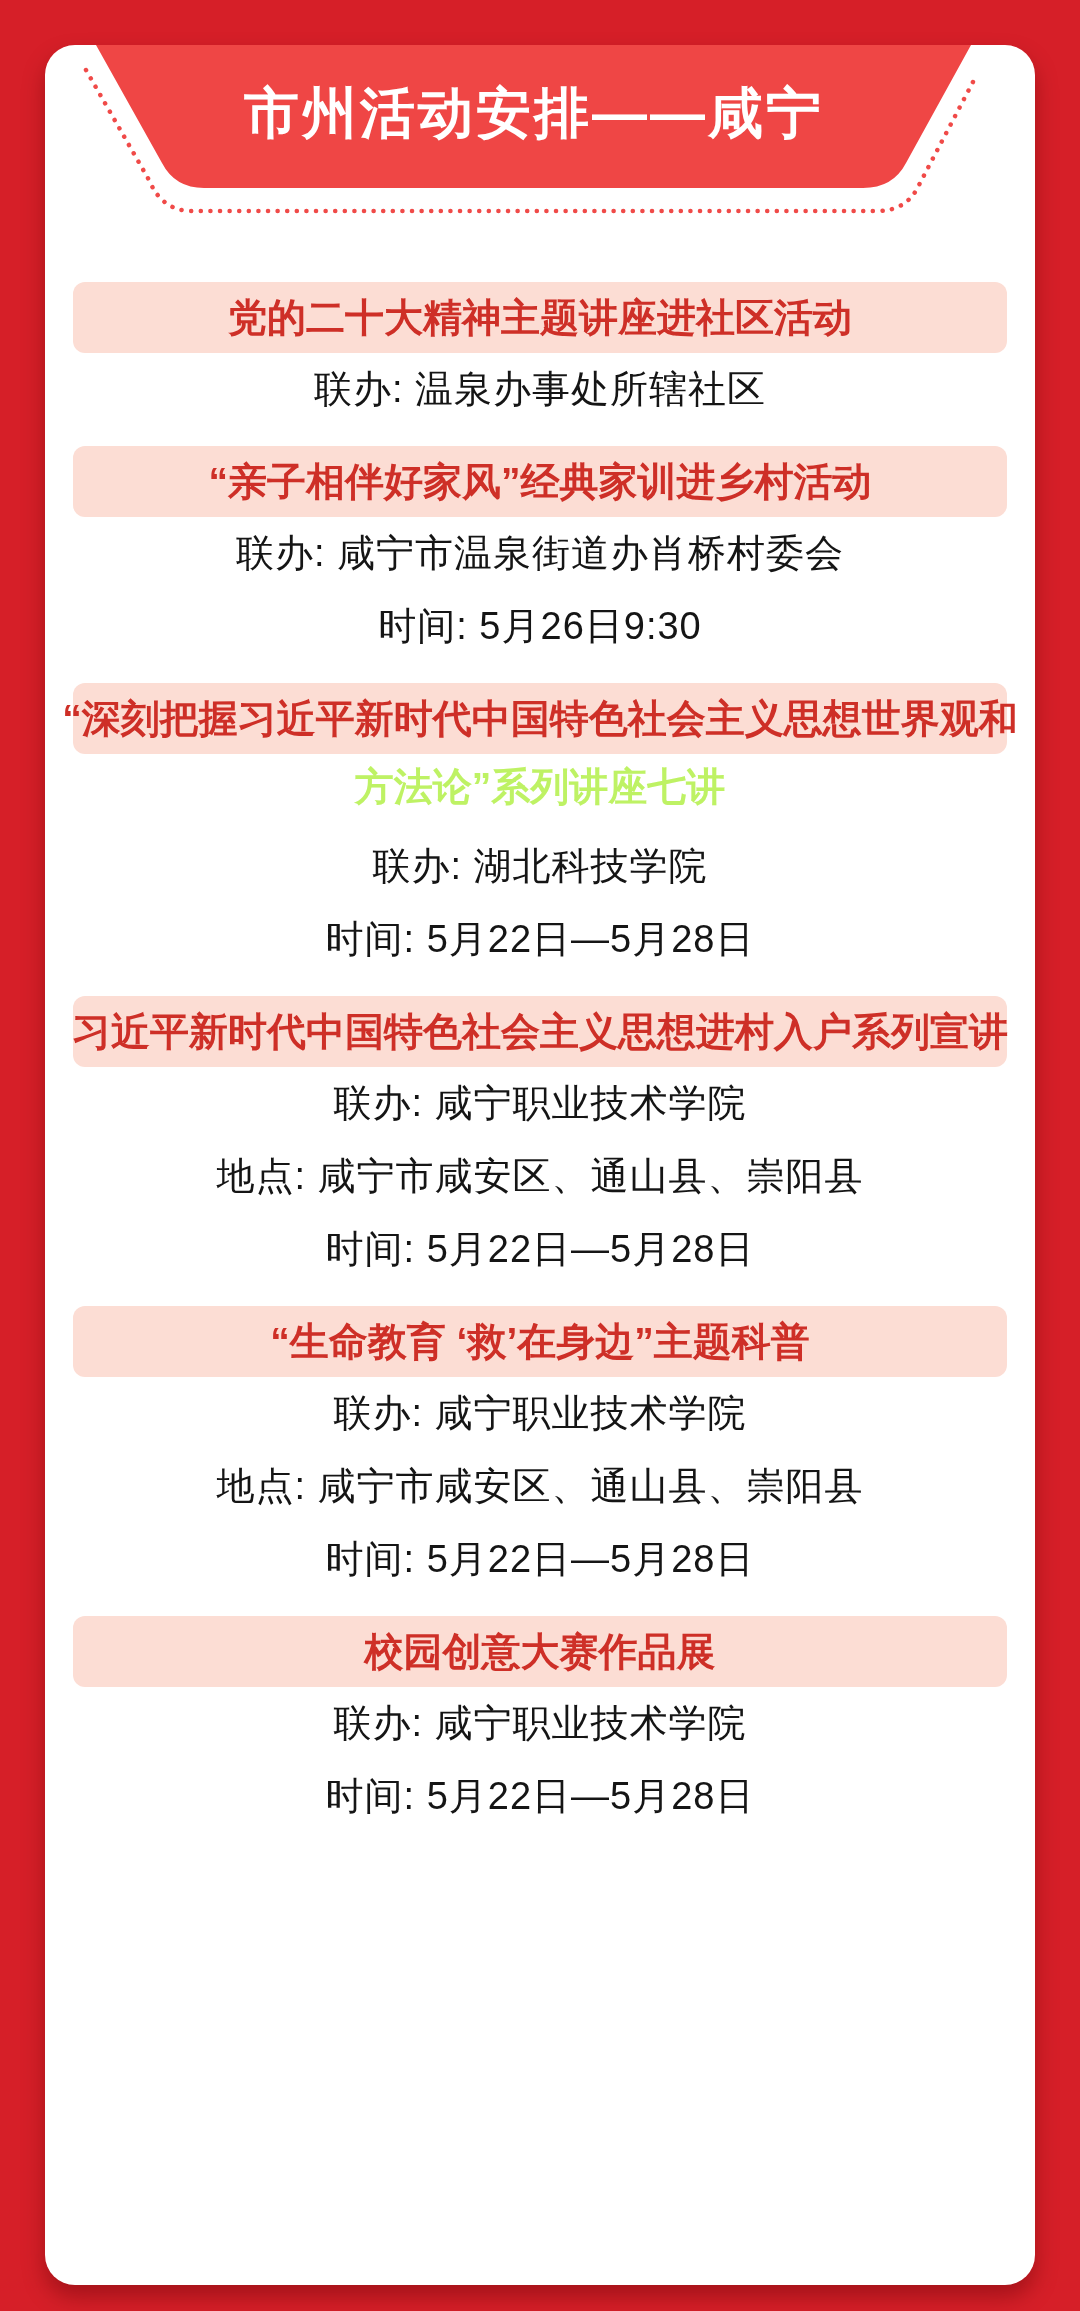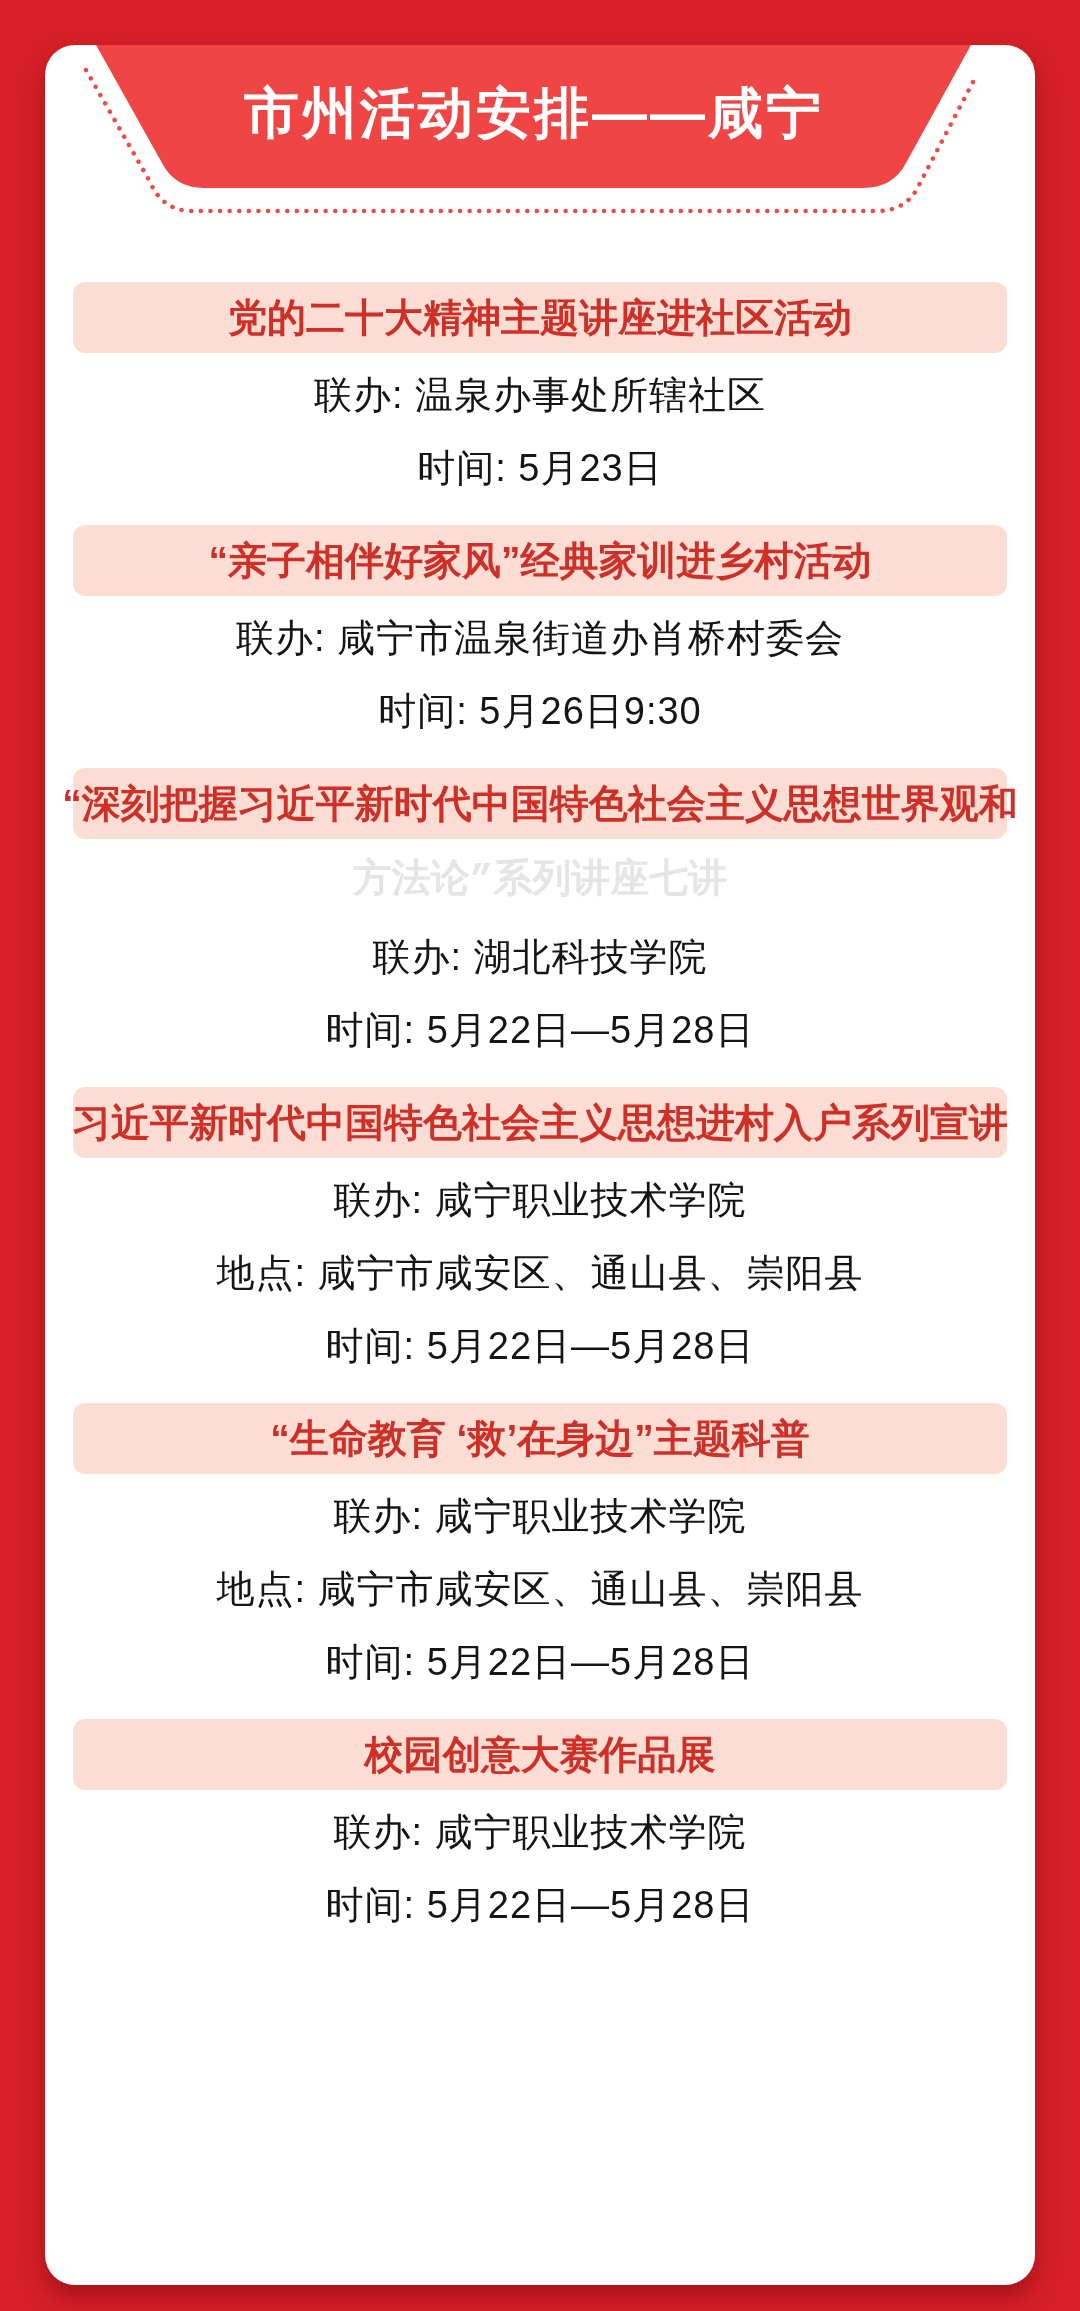--- a/index.html
+++ b/index.html
@@ -20,26 +20,26 @@
     display:flex;align-items:center;justify-content:center;
     color:#ffffff;font-size:55px;font-weight:bold;letter-spacing:3px;
     white-space:nowrap;
   }
   .cards{position:absolute;left:73px;top:282px;width:934px;}
   .card{margin-bottom:20px;}
   .bar{
     height:71px;background:#fcddd4;border-radius:12px;
     display:flex;align-items:center;justify-content:center;
     font-size:39px;font-weight:bold;color:#ce2f27;
-    white-space:nowrap;margin-bottom:6px;
+    white-space:nowrap;margin-bottom:0;
   }
   .title2{
     height:74px;display:flex;align-items:center;justify-content:center;
-    font-size:39px;font-weight:bold;color:#e5e5e5;
-    white-space:nowrap;margin-bottom:6px;margin-top:-4px;font-family:Liberation Mono, monospace;
+    font-size:39px;font-weight:bold;color:#bef264;
+    white-space:nowrap;margin-bottom:6px;margin-top:-4px;
   }
   .line{
     height:73px;display:flex;align-items:center;justify-content:center;
     font-size:38px;color:#151515;font-weight:400;
     white-space:nowrap;letter-spacing:1px;
   }
 </style>
 </head>
 <body>
 
@@ -53,21 +53,20 @@
   <div class="banner-title">市州活动安排——咸宁</div>
 </div>
 
 <div class="cards">
 
   <div class="card">
     <div class="bar">
       <span>党的二十大精神主题讲座进社区活动</span>
     </div>
     <div class="line">联办: 温泉办事处所辖社区</div>
-    <div class="line">时间: 5月23日</div>
   </div>
 
   <div class="card">
     <div class="bar">
       <span>“亲子相伴好家风”经典家训进乡村活动</span>
     </div>
     <div class="line">联办: 咸宁市温泉街道办肖桥村委会</div>
     <div class="line">时间: 5月26日9:30</div>
   </div>
 

